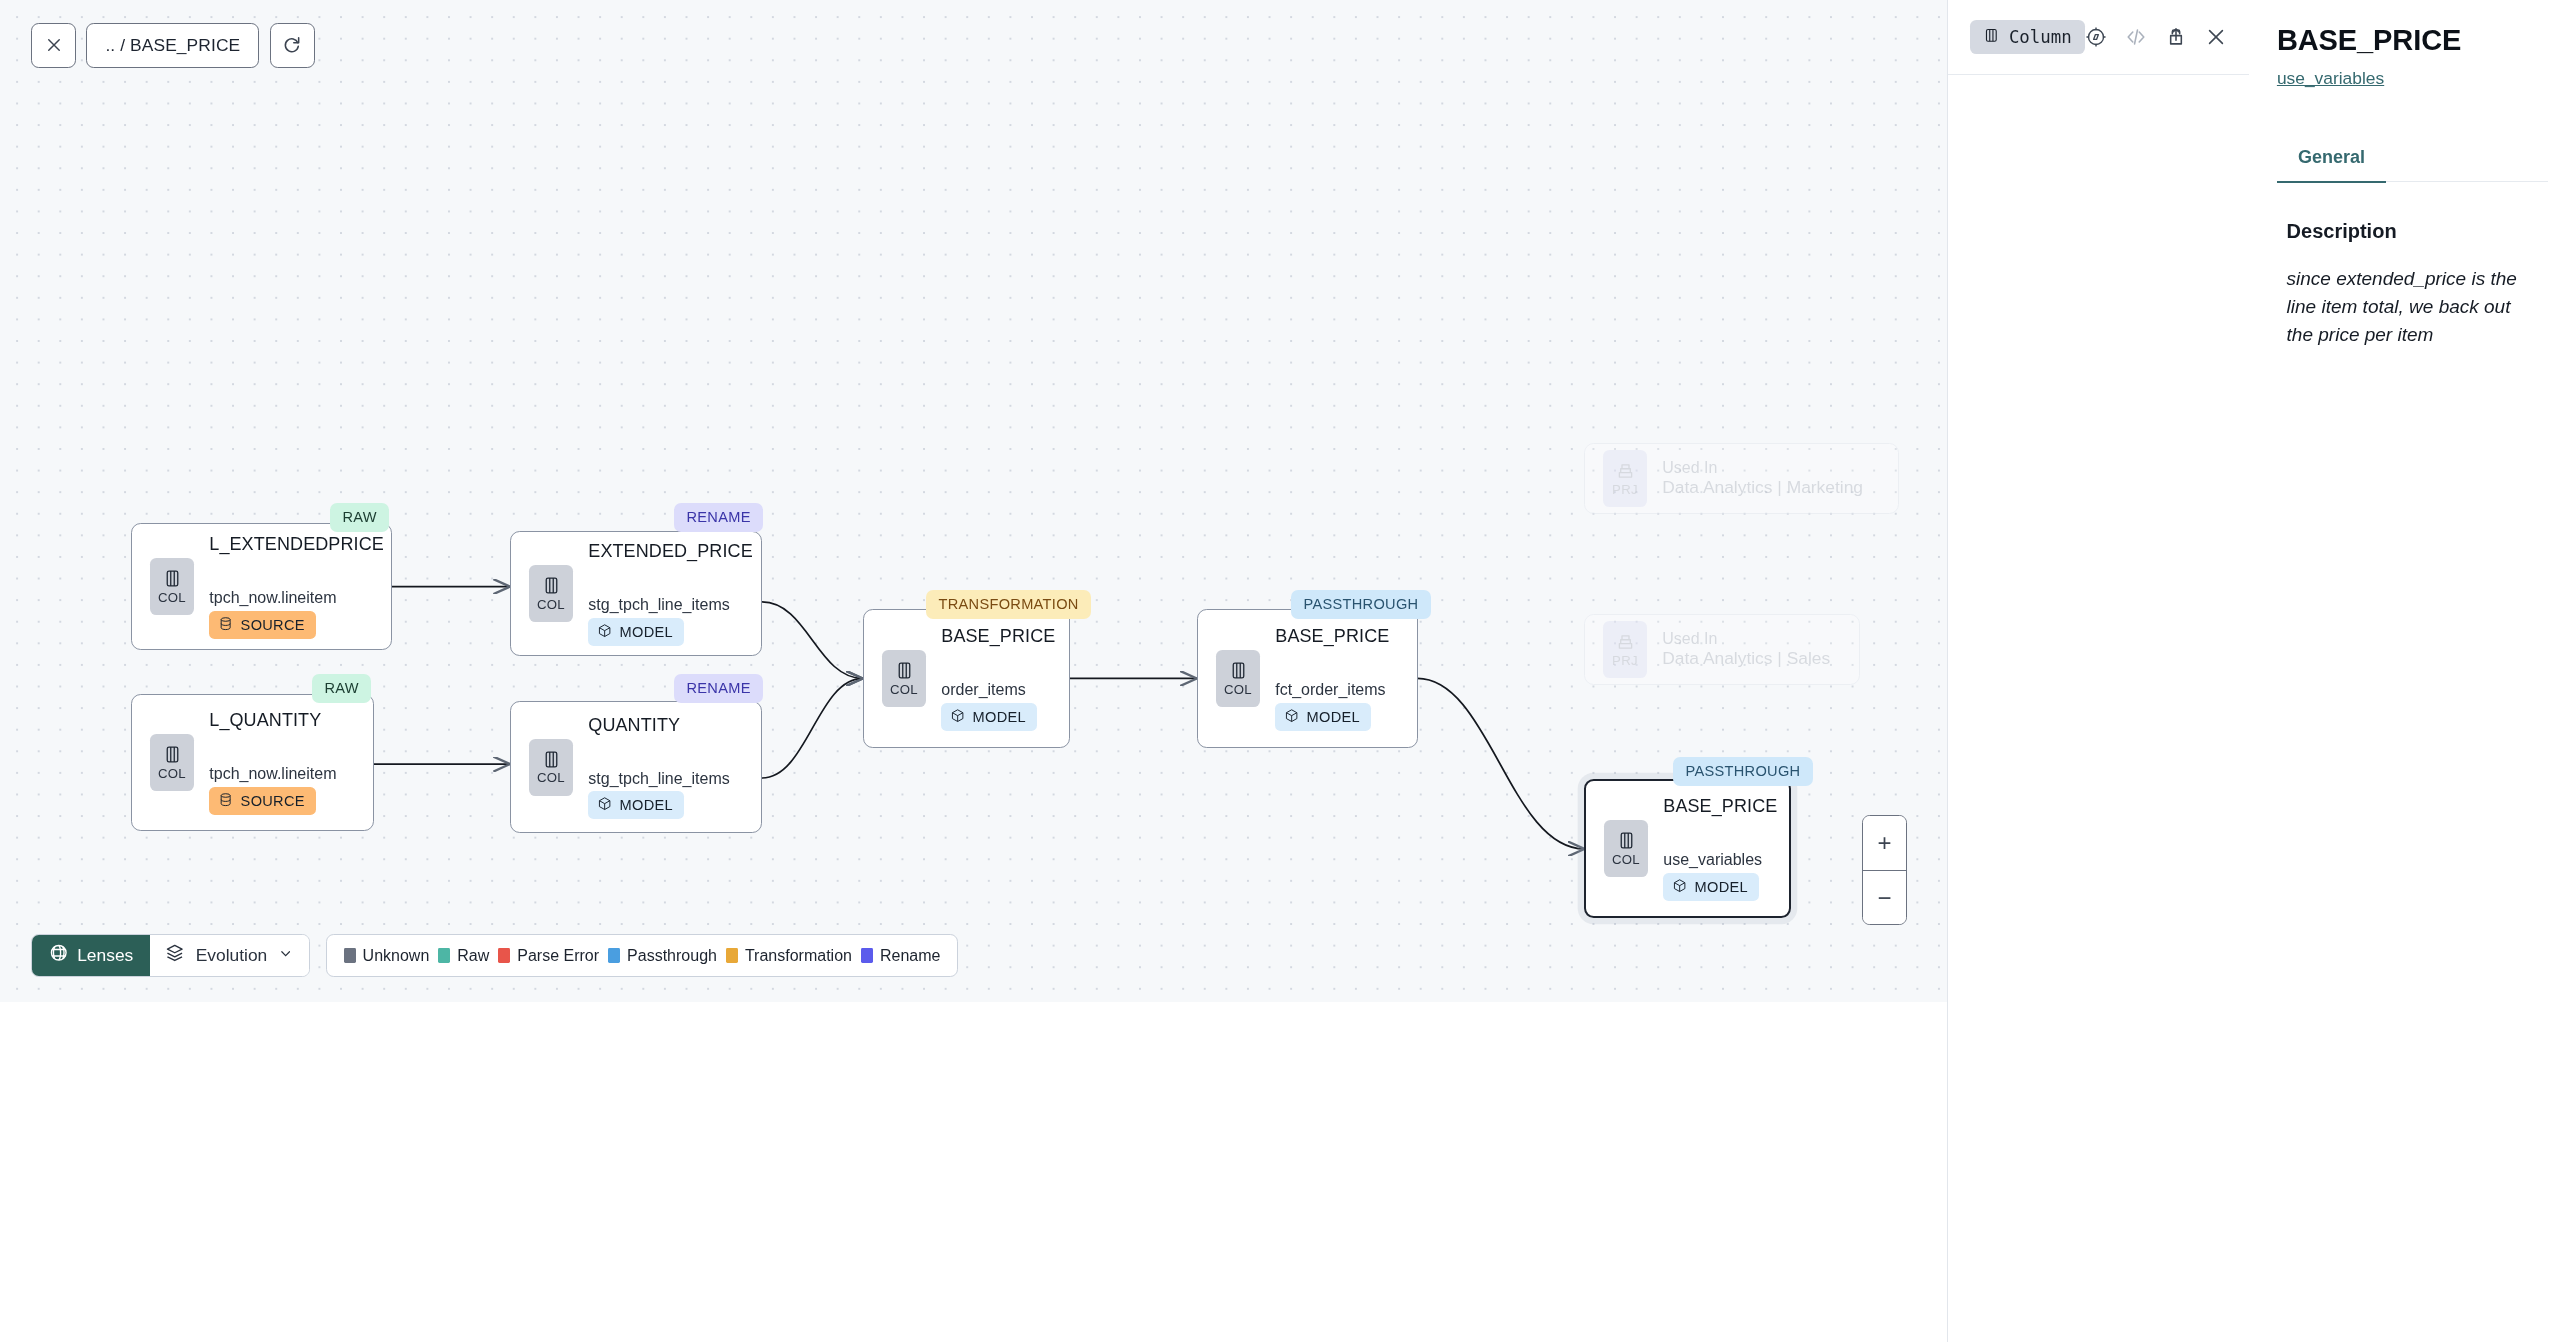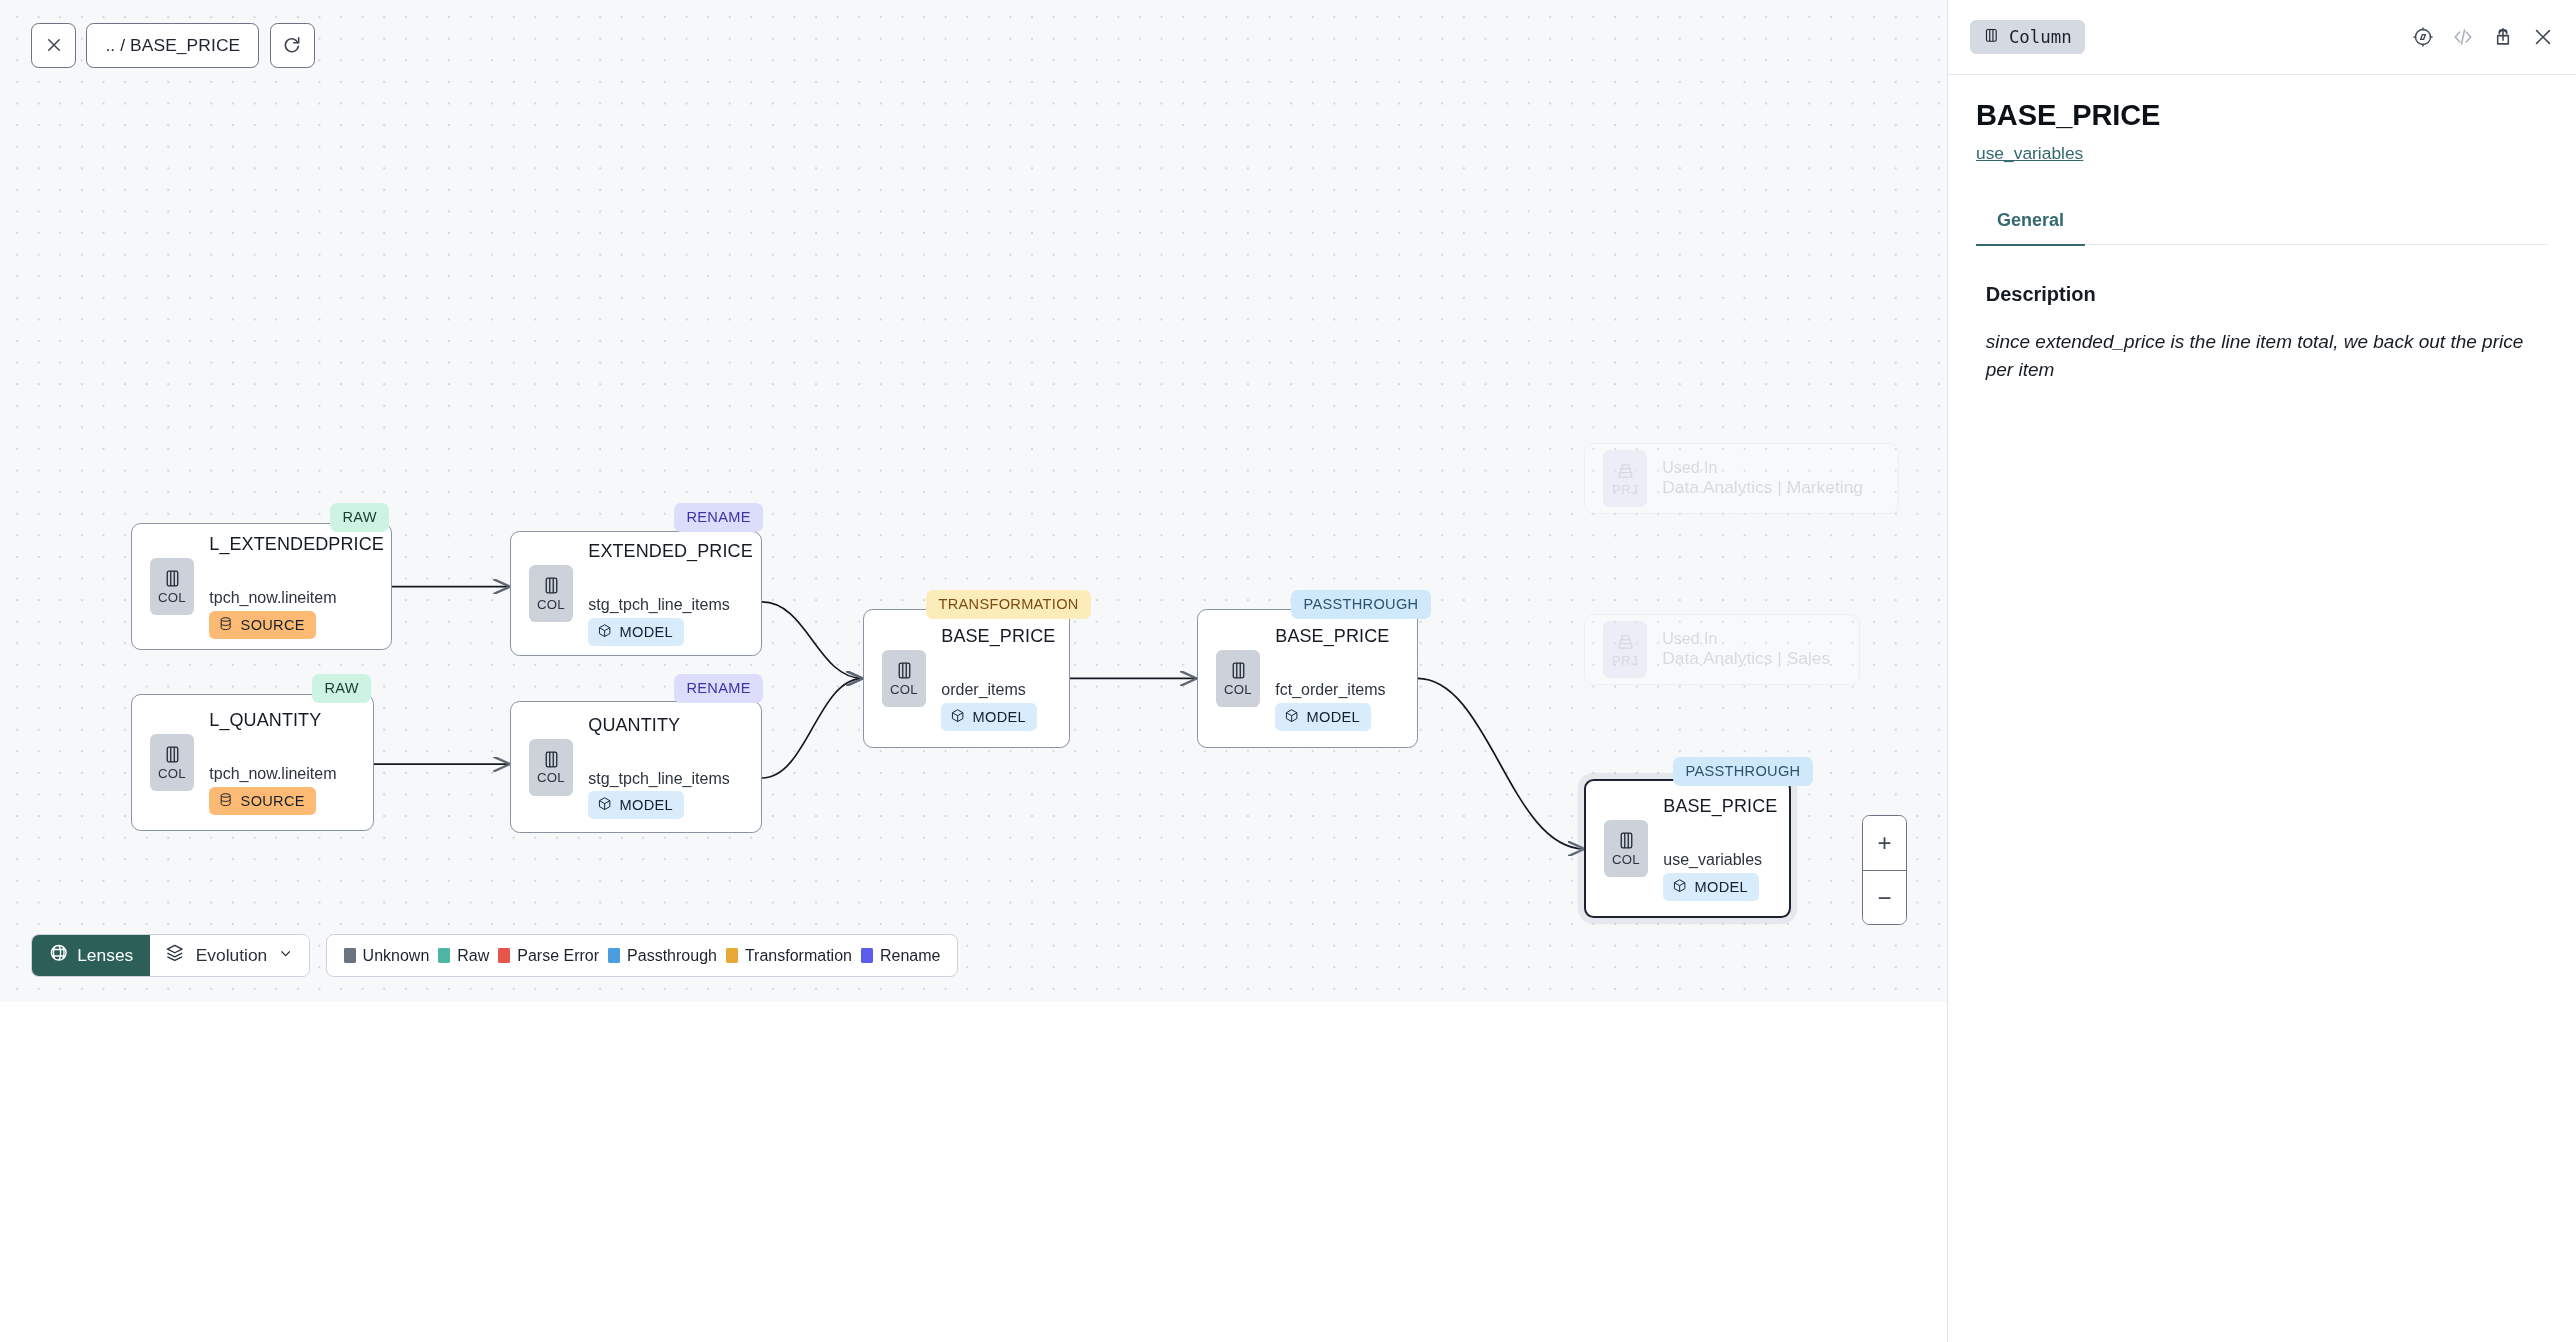--- a/index.html
+++ b/index.html
@@ -109,39 +109,39 @@
   }
   .zoom-ctl button {
     height: 54px; background: #fff; border: none; cursor: pointer;
     font-size: 24px; color: #3b4350; font-family: "Liberation Sans", sans-serif;
     display: flex; align-items: center; justify-content: center;
   }
   .zoom-ctl button + button { border-top: 1.1px solid #6b7280; }
 
   
   #panel { flex: 0 0 629px; width: 629px; height: 1343px; background: #fff;
-           border-left: 1.1px solid #e2e6ec; display: flex; flex-direction: column; }
+           border-left: 1.1px solid #e2e6ec; display: flex; flex-direction: row; }
   .panel-head {
     height: 75px; display: flex; align-items: center; justify-content: space-between;
     padding: 0 22px 0 22px; border-bottom: 1px solid #e6eaef; flex: 0 0 75px;
   }
   .type-badge {
     display: flex; align-items: center; gap: 9px;
     background: #d5d9e1; border-radius: 6.3px; padding: 6.3px 13.2px;
     font-size: 17.4px; color: #1a212b; font-family: "DejaVu Sans Mono", monospace;
   }
   .head-icons { display: flex; align-items: center; gap: 18px; color: #3e4753; }
   .head-icons .ic { cursor: pointer; line-height: 0; }
   .panel-body { padding: 24px 28px 0 28px; }
   .panel-title { font-size: 29px; font-weight: bold; color: #0c1118; letter-spacing: -0.1px; }
   .panel-link {
     display: inline-block; margin-top: 11px; font-size: 17.4px;
     color: #35696f; text-decoration: underline; cursor: pointer;
   }
-  .tabs { margin-top: 46px; border-bottom: 1.7px solid #e6eaef; display: flex; }
+  .tabs { margin-top: 58px; border-bottom: 1.7px solid #e6eaef; display: flex; }
   .tab {
     font-size: 18px; color: #35696f; font-weight: bold; padding: 0 21px 12.5px 21px;
     border-bottom: 2.8px solid #35696f; margin-bottom: -1.7px; cursor: pointer;
   }
   .section { margin-top: 38px; padding: 0 9.7px; }
   .section-label { font-size: 20px; font-weight: bold; color: #151b24; }
   .desc { margin-top: 22px; font-size: 19px; font-style: italic; color: #161c25; line-height: 1.48; }
   .desc .inherit { display: block; margin-top: 18px; }
   .desc a { color: #35696f; text-decoration: underline; cursor: pointer; font-style: italic; }
 </style>

